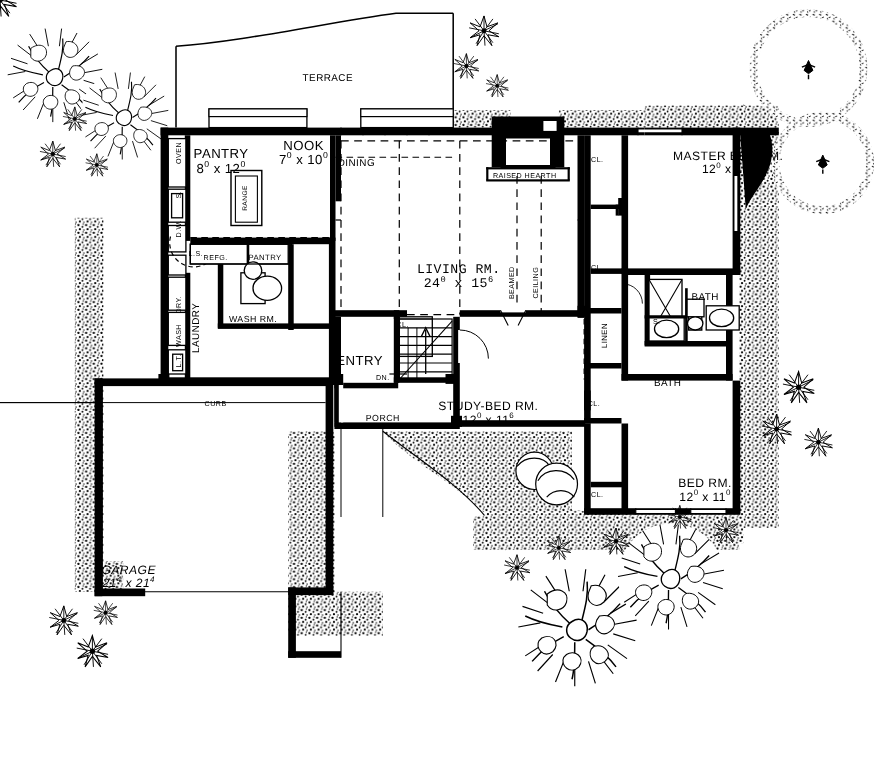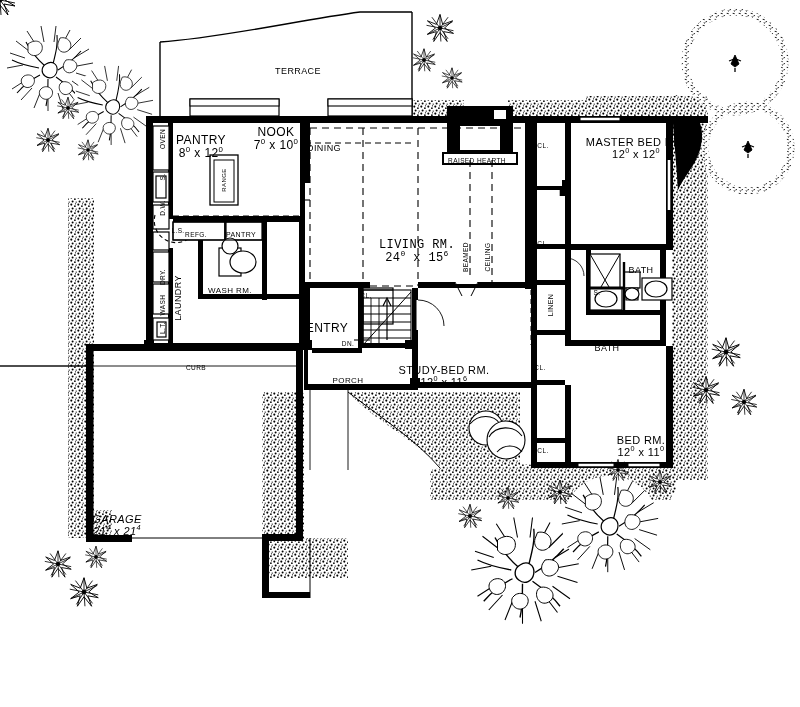--- a/index.html
+++ b/index.html
@@ -444,21 +444,21 @@
     <rect x="144" y="340" width="10" height="10"></rect>
   </g>
 </svg>
 
 <div id="roomLabels">
       <div class="lbl c" style="left: 298px; top: 66px; font-size: 9px;"><span>TERRACE</span></div>
       <div class="lbl c" style="left: 201px; top: 134px; font-size: 12px;"><span>PANTRY</span><br><span>8<sup>0</sup> x 12<sup>0</sup></span></div>
       <div class="lbl c" style="left: 276px; top: 126px; font-size: 12px;"><span>NOOK</span><br><span>7<sup>0</sup> x 10<sup>0</sup></span></div>
       <div class="lbl c" style="left: 324px; top: 143px; font-size: 9px;"><span>DINING</span></div>
       <div class="lbl c" style="left: 417px; top: 239px; font-size: 12px; font-family: Liberation Mono, monospace;"><span>LIVING&nbsp;RM.</span><br><span>24<sup>0</sup> x 15<sup>6</sup></span></div>
-      <div class="lbl c" style="left: 636px; top: 136px; font-size: 11px; text-align: center;"><span>MASTER&nbsp;BED&nbsp;RM.</span><br><span>12<sup>0</sup> x 12<sup>0</sup></span></div>
+      <div class="lbl c" style="left: 662px; top: 136px; font-size: 11px; text-align: center;"><span>MASTER&nbsp;BED&nbsp;RM.</span><br><span>12<sup>0</sup> x 12<sup>0</sup></span></div>
       <div class="lbl c" style="left: 641px; top: 265px; font-size: 9px;"><span>BATH</span></div>
       <div class="lbl c" style="left: 607px; top: 343px; font-size: 9px;"><span>BATH</span></div>
       <div class="lbl c" style="left: 641px; top: 434px; font-size: 11px;"><span>BED&nbsp;RM.</span><br><span>12<sup>0</sup> x 11<sup>0</sup></span></div>
       <div class="lbl c" style="left: 444px; top: 364px; font-size: 11px;"><span>STUDY-BED&nbsp;RM.</span><br><span>12<sup>0</sup> x 11<sup>6</sup></span></div>
       <div class="lbl c" style="left: 327px; top: 322px; font-size: 12px;"><span>ENTRY</span></div>
       <div class="lbl c" style="left: 348px; top: 377px; font-size: 8px;"><span>PORCH</span></div>
       <div class="lbl c" style="left: 230px; top: 287px; font-size: 8px;"><span>WASH&nbsp;RM.</span></div>
       <div class="lbl c" style="left: 117px; top: 513px; font-size: 11px; font-style: italic;"><span>GARAGE</span><br><span>21<sup>4</sup> x 21<sup>4</sup></span></div>
       <div class="lbl c" style="left: 241px; top: 231px; font-size: 7px;"><span>PANTRY</span></div>
       <div class="lbl c" style="left: 196px; top: 231px; font-size: 6.5px;"><span>REFG.</span></div>

